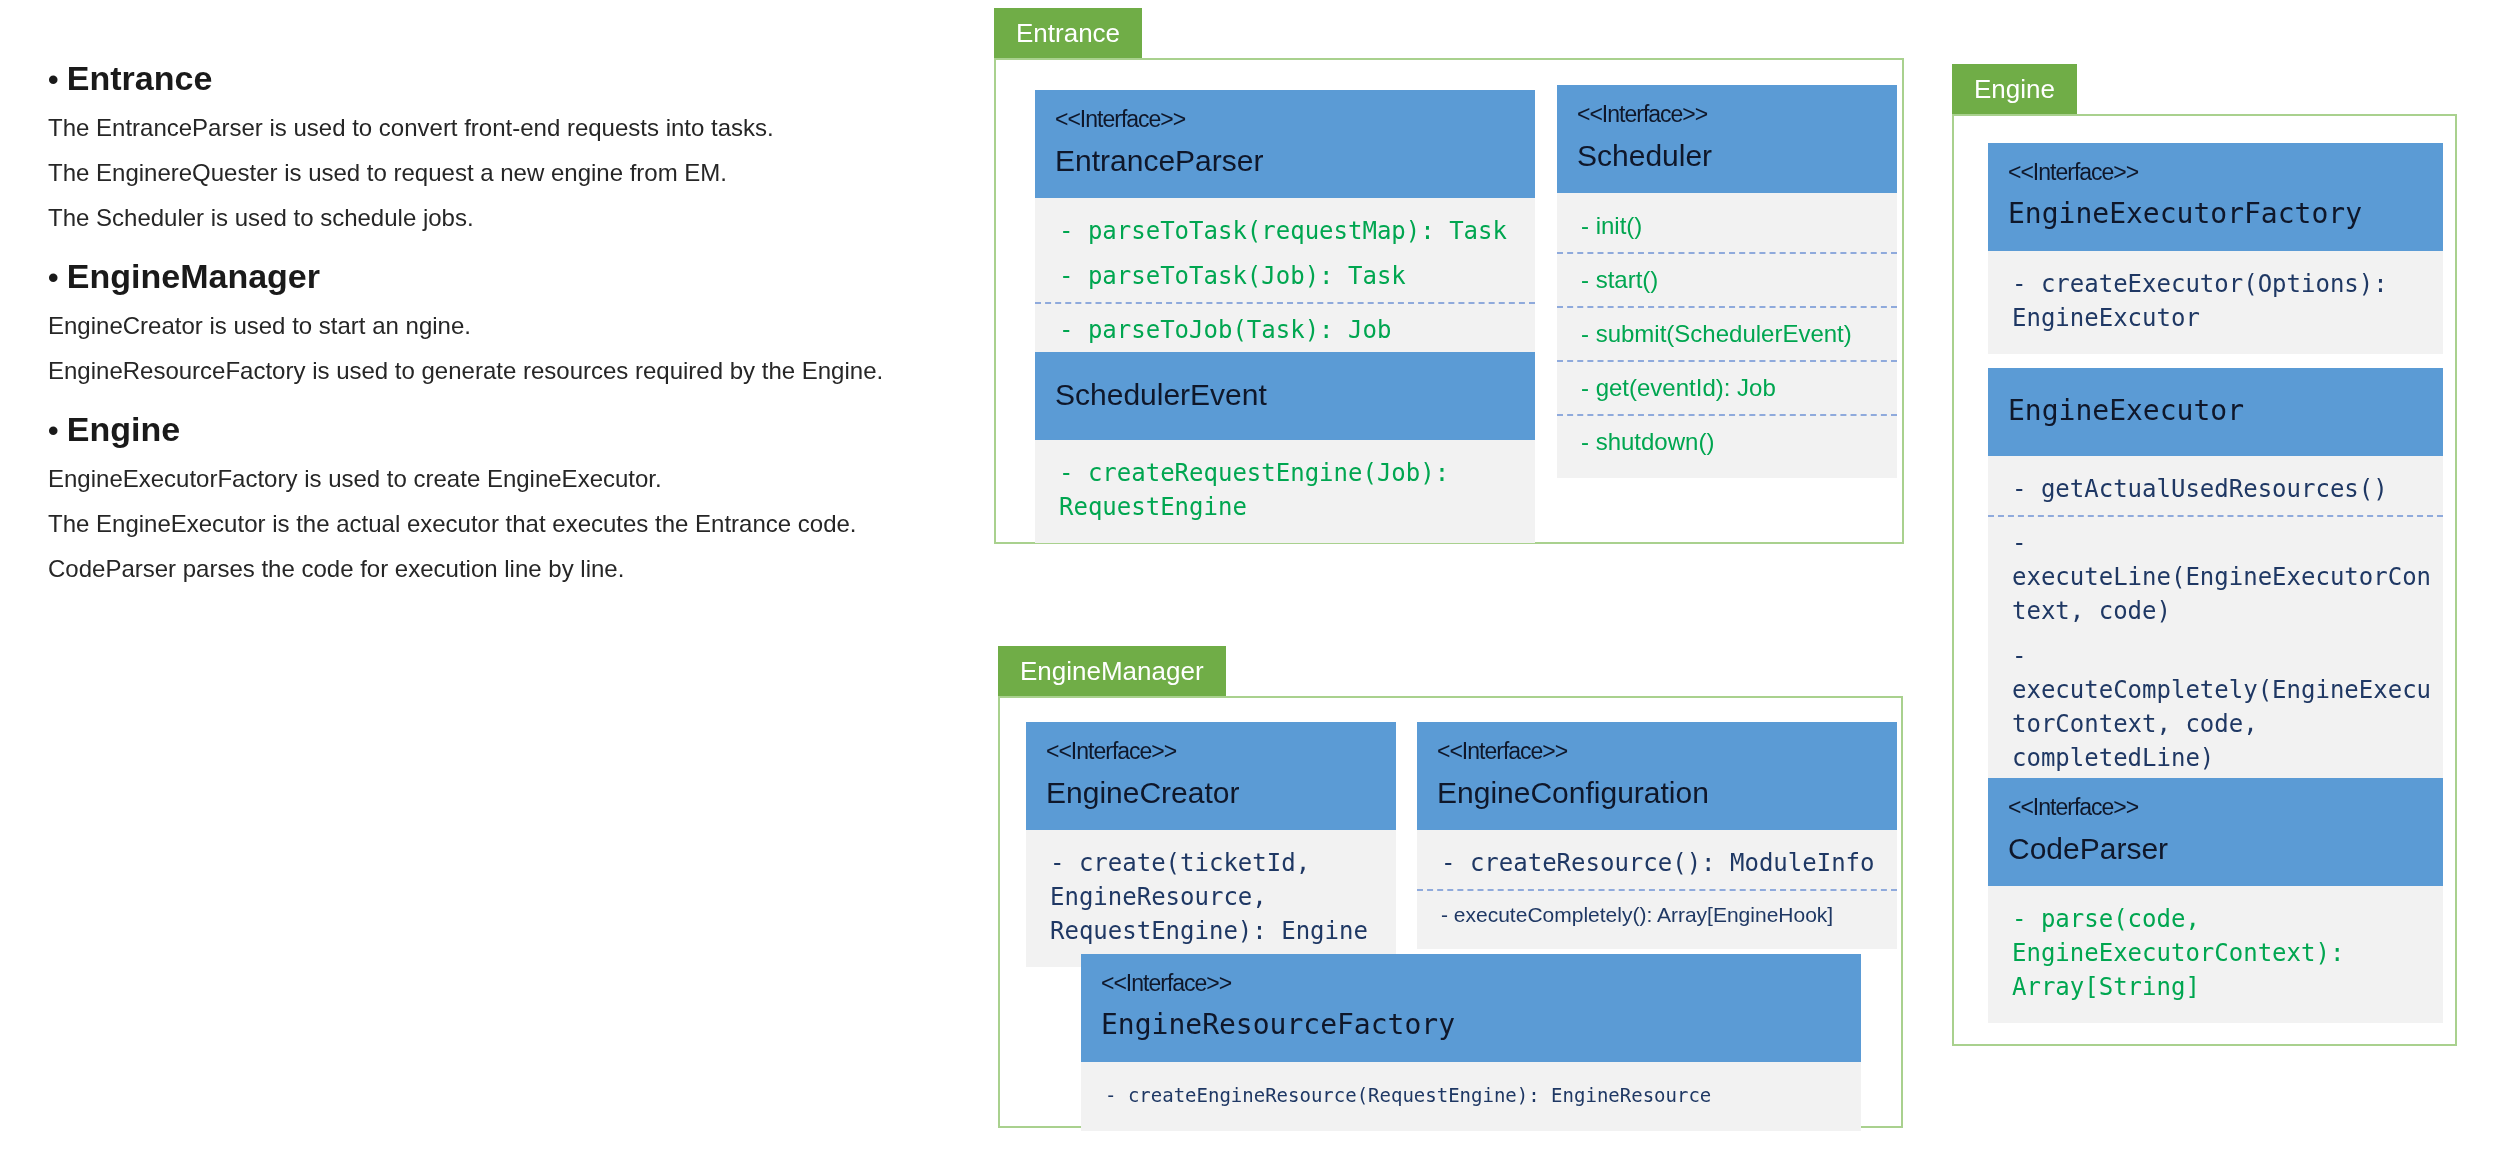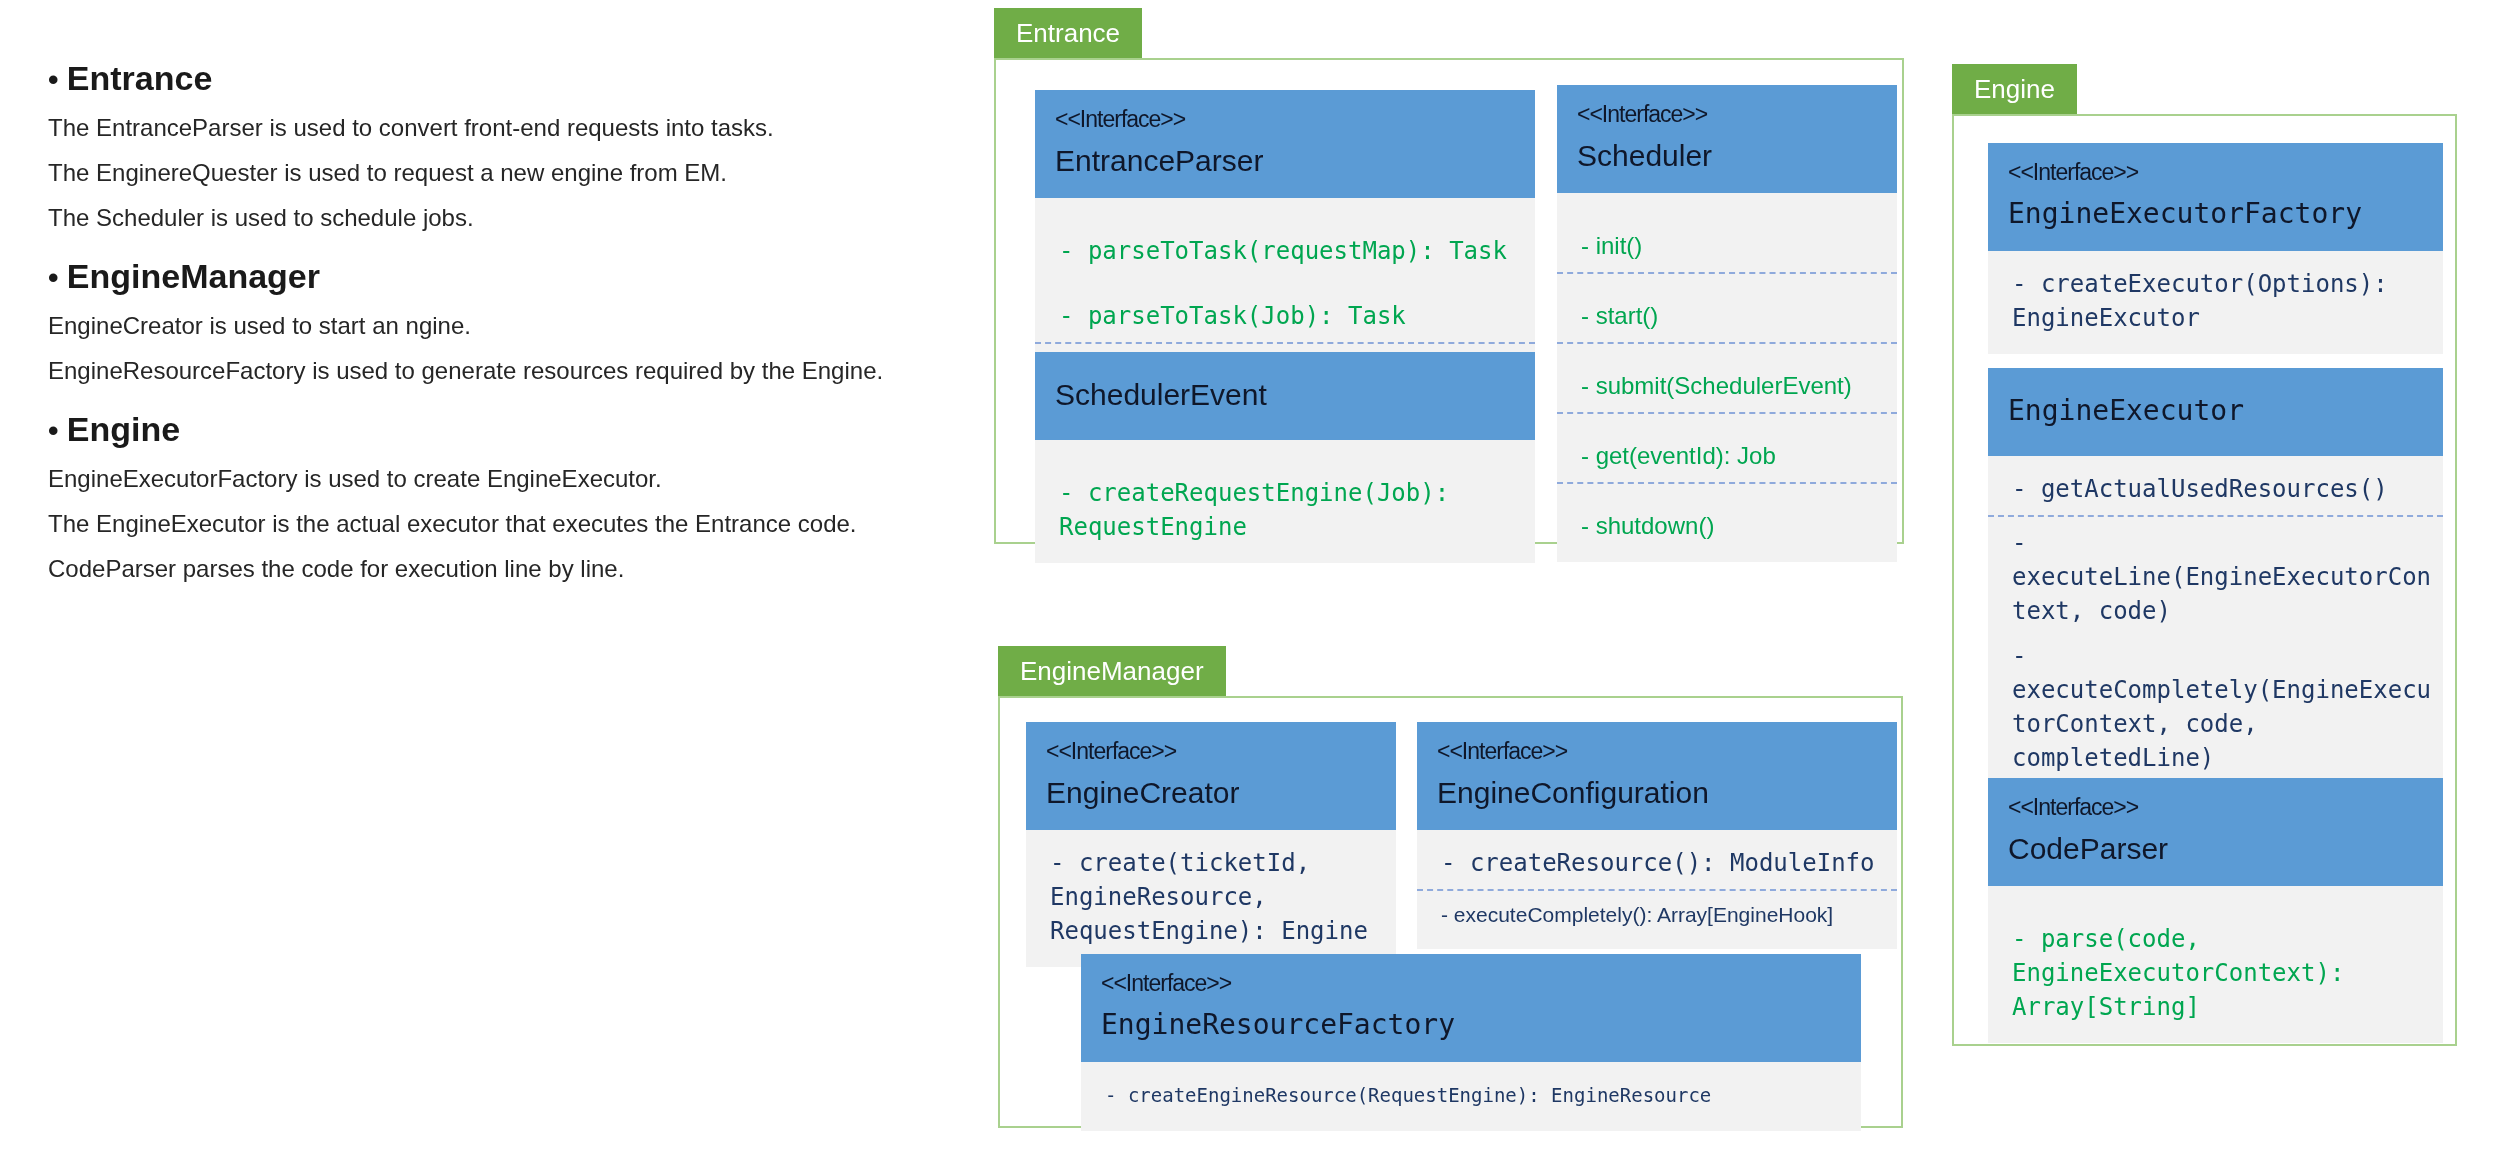--- a/index.html
+++ b/index.html
@@ -53,21 +53,21 @@
   .box-name{font-size:30px;line-height:38px;white-space:nowrap;}
   .box-name.mono{font-family:"DejaVu Sans Mono", monospace;font-size:28px;}
   .uml-methods{background:var(--body-bg);padding:11px 0 13px 0;}
   .method{
     padding:5px 10px 6px 24px;
     font-size:24px;line-height:34px;
     overflow-wrap:break-word;word-break:break-word;
   }
   .method.mono{font-family:"DejaVu Sans Mono", monospace;}
   .method.sans{font-family:"Liberation Sans", sans-serif;}
-  .method.green{color:var(--green);margin-top:20px;}
+  .method.green{color:var(--green);}
   .method.navy{color:var(--navy);}
   .method.divider{border-bottom:2px dashed var(--divider);padding-bottom:9px;margin-bottom:4px;}
   .method.sz23{font-size:19px;}
   .method.sz21{font-size:21px;line-height:30px;}
   #b-entrance-parser{left:1035px;top:90px;width:500px;}
   #b-engine-requester{left:1035px;top:352px;width:500px;}
   #b-scheduler{left:1557px;top:85px;width:340px;}
   #b-engine-creator{left:1026px;top:722px;width:370px;}
   #b-engine-configuration{left:1417px;top:722px;width:480px;}
   #b-engine-resource-factory{left:1081px;top:954px;width:780px;}

